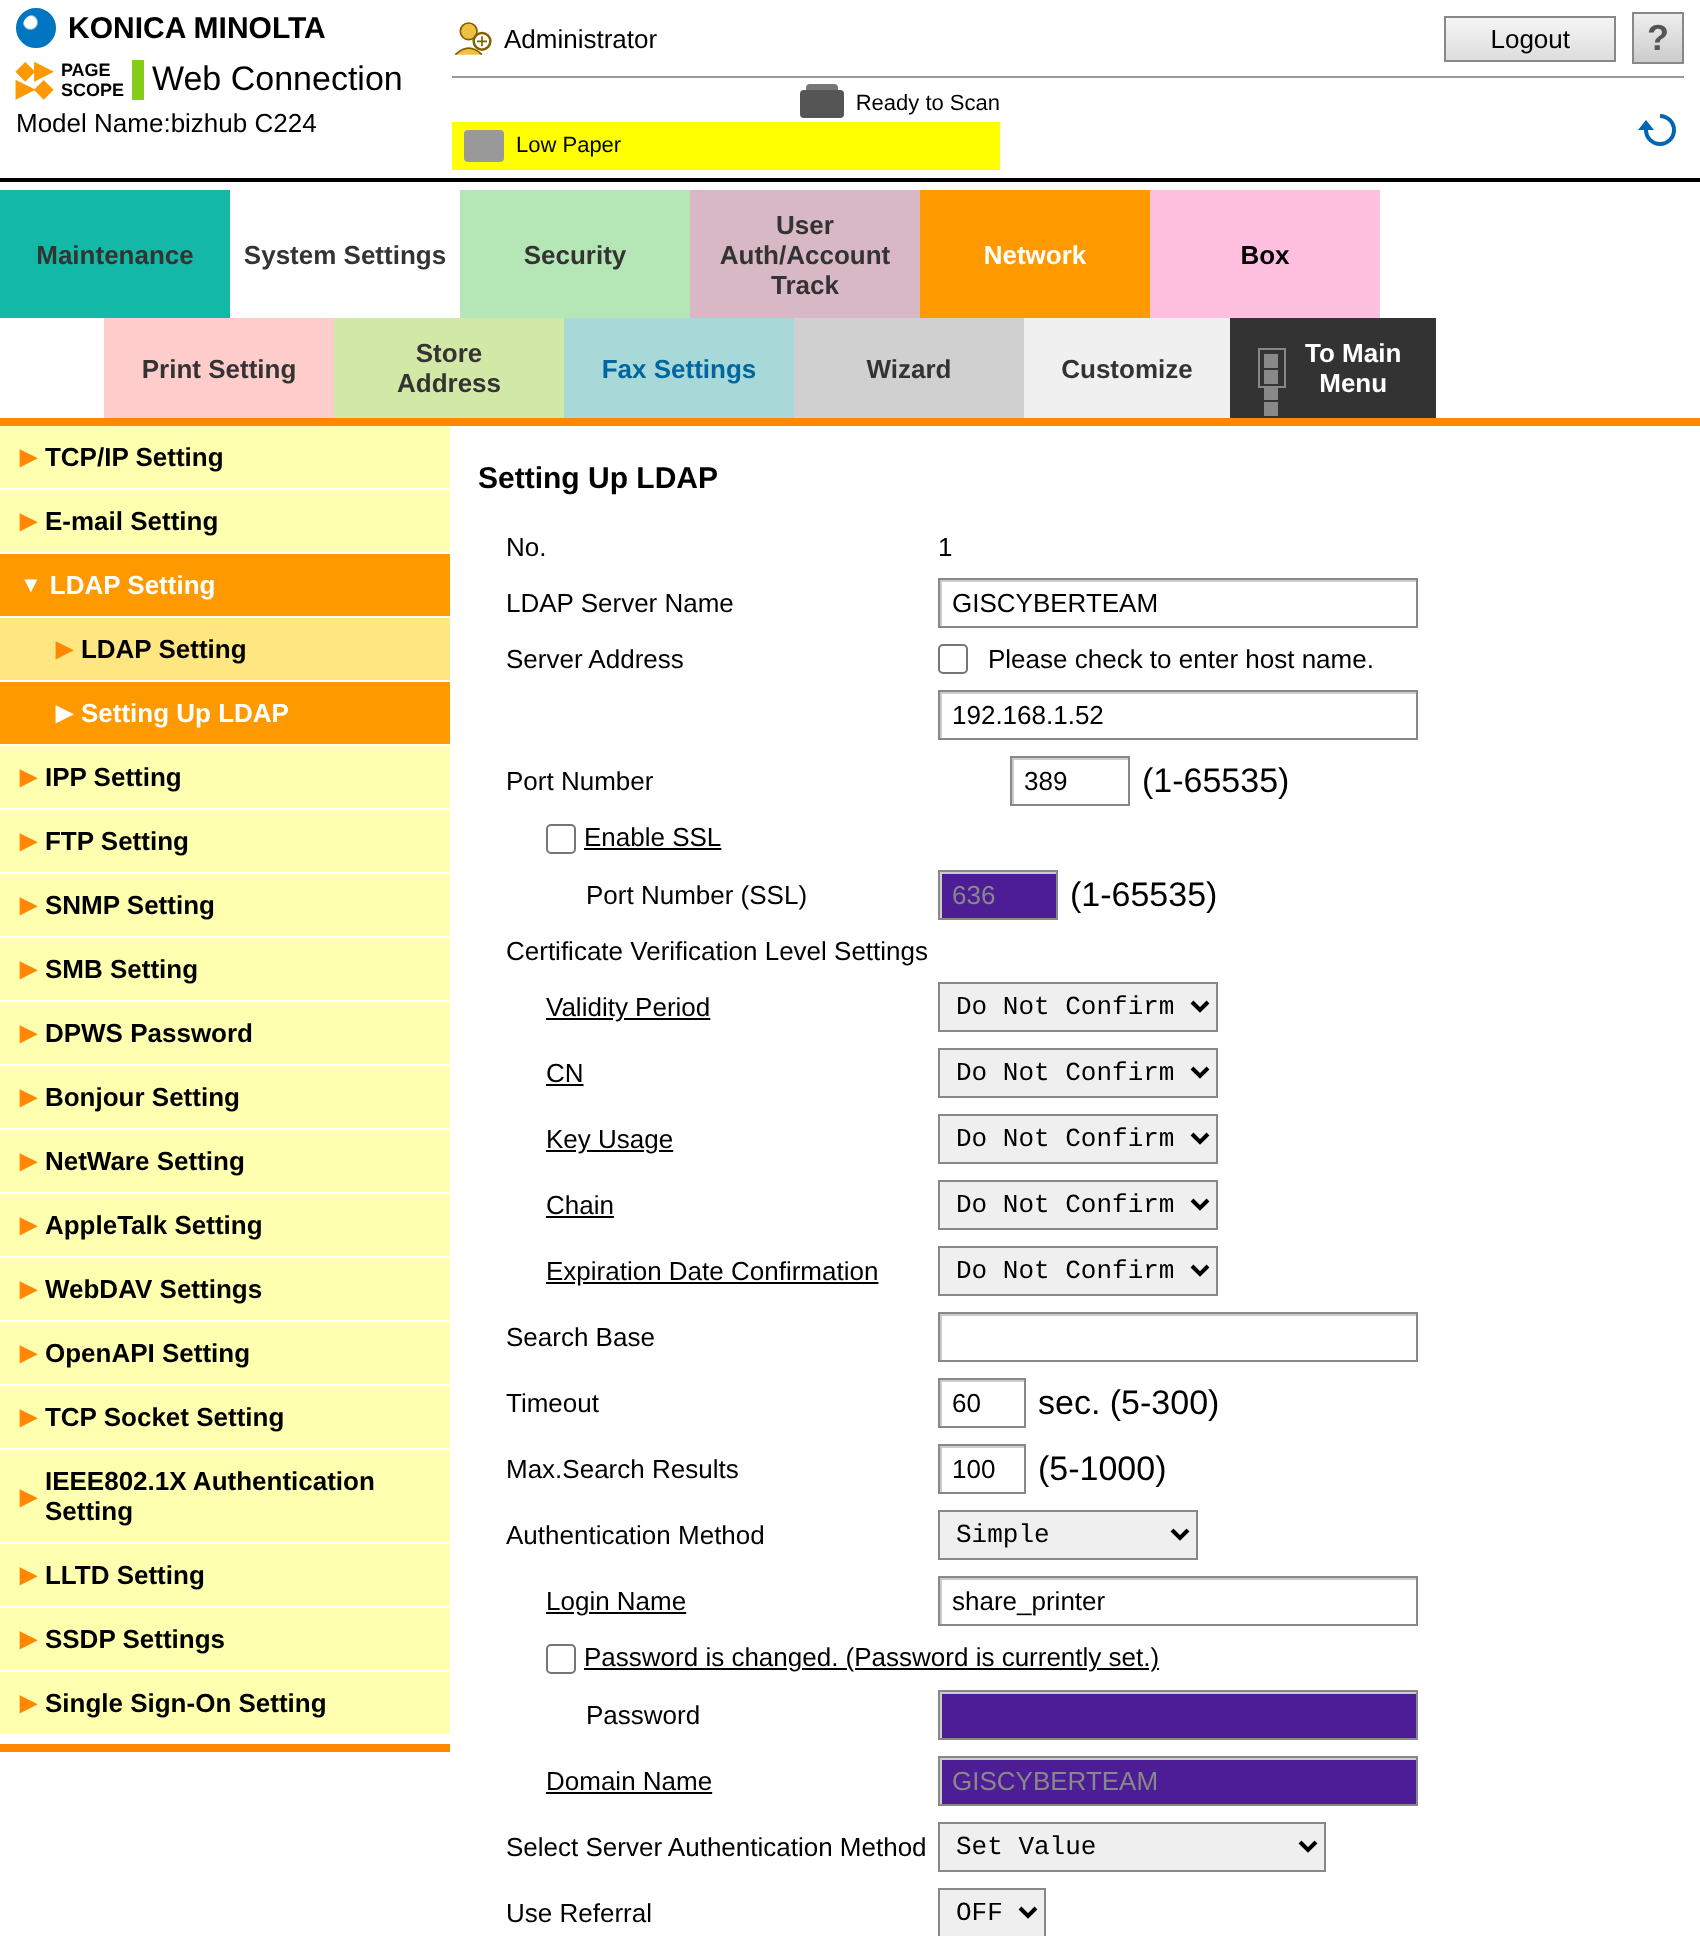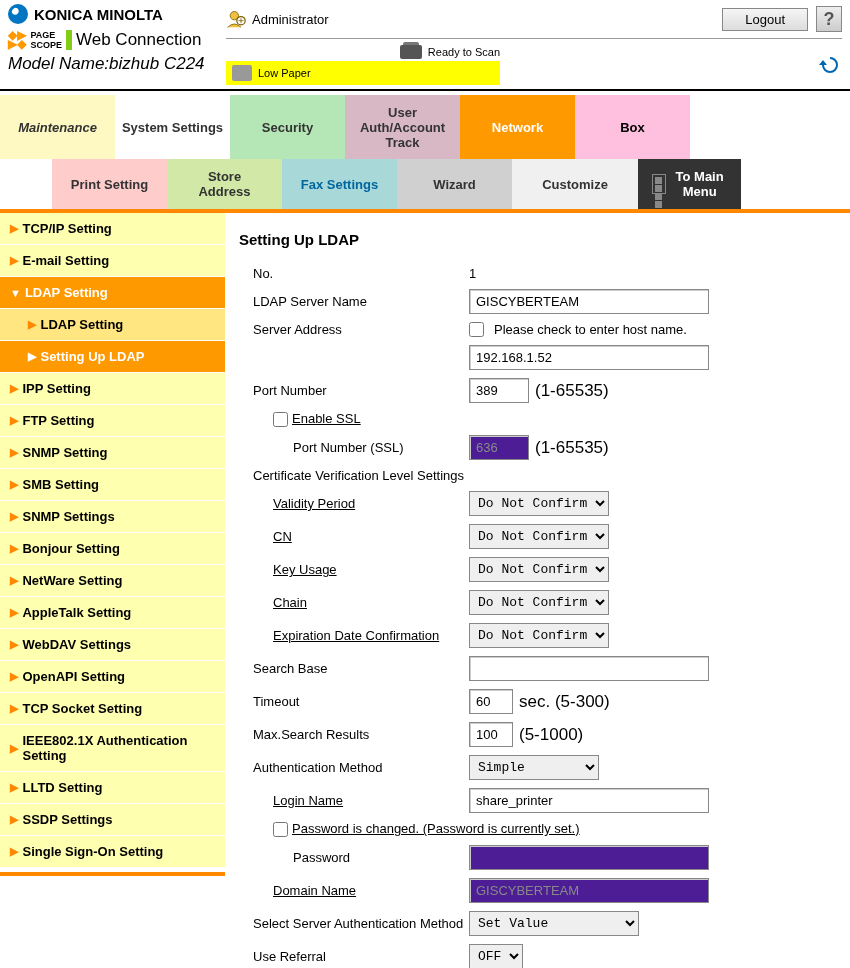--- a/index.html
+++ b/index.html
@@ -4,53 +4,53 @@
 <style>
   * { box-sizing: border-box; margin: 0; padding: 0; }
   body { font-family: Arial, sans-serif; font-size: 13px; color: #000; background: #fff; width: 850px; }
   .header { display: flex; padding: 4px 8px; border-bottom: 2px solid #000; }
   .logo-area { width: 218px; }
   .logo { display: flex; align-items: center; font-weight: bold; font-size: 15px; margin-bottom: 6px; }
   .logo-circle { width: 20px; height: 20px; border: 3px solid #0075c2; border-radius: 50%; margin-right: 6px; background: radial-gradient(circle at 30% 30%, #fff 3px, #0075c2 4px); }
   .pagescope { display: flex; align-items: center; font-size: 17px; margin-bottom: 4px; }
   .ps-icon { font-size: 12px; color: #f90; margin-right: 4px; font-weight: bold; line-height: 9px; }
   .ps-text1 { font-size: 9px; font-weight: bold; border-right: 6px solid #84cc16; padding-right: 4px; margin-right: 4px; }
-  .model { font-size: 17px; font-style: italic; }
+  .model { font-size: 13px; }
   .header-right { flex: 1; }
   .admin-row { display: flex; align-items: center; justify-content: space-between; padding: 2px 0 6px 0; border-bottom: 1px solid #999; }
   .admin-left { display: flex; align-items: center; gap: 6px; }
   .admin-icon { width: 20px; height: 20px; }
   .logout-btn { background: linear-gradient(#f5f5f5,#ddd); border: 1px solid #888; padding: 3px 22px; font-size: 13px; cursor: pointer; }
   .help-btn { width: 26px; height: 26px; border: 1px solid #888; background: linear-gradient(#eee,#ccc); font-size: 18px; font-weight: bold; color: #555; cursor: pointer; }
   .status-row { display: flex; align-items: center; justify-content: space-between; margin-top: 6px; font-size: 11px; }
   .status-left { display:flex; flex-direction:column; gap:2px;align-items:flex-end;}
   .status-item { display: flex; align-items: center; gap: 6px; }
   .scanner-icon { width: 22px; height: 14px; background: #555; border-radius: 2px; position:relative;}
   .scanner-icon::after{content:""; position:absolute; top:-3px; left:3px; width:16px; height:3px; background:#777; border-radius:2px 2px 0 0;}
   .status-lowpaper { background: #ffff00; padding: 4px 6px; width: 274px; display:flex; align-items:center; gap:6px;}
   .lowpaper-icon { width:20px; height:16px; background:#999; border-radius:2px;}
   .refresh-btn { width: 24px; height: 24px; cursor: pointer; }
   .refresh-svg { fill: #0066b3; }
 
   .tabs1 { display: flex; margin-top: 4px; }
   .tabs1 .tab { flex:0 0 115px; height: 64px; display: flex; align-items: center; justify-content: center; font-size: 13px; font-weight: bold; text-align: center; cursor: pointer; padding: 0 4px; }
-  .t-maint { background: #fef9c3; color:#333;font-style:italic;}
+  .t-maint { background: #14b8a6; color:#333;}
   .t-sys { background: #fff; color:#333;}
   .t-sec { background: #b5e6b5; color:#333;}
   .t-user { background: #d8b8c4; color:#333;}
   .t-net { background: #ff9900; color:#fff;}
   .t-box { background: #ffc0e0; color:#000000;}
 
   .tabs2 { display: flex; margin-left: 52px; }
   .tabs2 .tab { height: 50px; display: flex; align-items: center; justify-content: center; font-size: 13px; font-weight: bold; text-align: center; cursor: pointer; padding: 0 14px; }
   .t-print { background: #ffcccc; color:#333; width:115px;}
   .t-store { background: #d2e8a6; color:#333; width:115px;}
   .t-fax { background: #a8d8d8; color:#0066a0; width:115px;}
   .t-wiz { background: #d0d0d0; color:#333; width:115px;}
-  .t-cust { background: #f0f0f0; color:#333; width:126px;}
+  .t-cust { background: #f0f0f0; color:#333; width:103px;}
   .t-main { background: #333; color:#fff; width:103px; display:flex; gap:6px;}
   .t-main .mi { width:20px; height:20px; border:1px solid #888; display:flex; flex-wrap:wrap; padding:1px;}
   .t-main .mi span{ width:7px; height:7px; background:#888; margin:0.5px;}
 
   .body-row { display: flex; border-top: 4px solid #ff8800; }
   .sidebar { width: 225px; background: #fff; }
   .side-item { background: #ffffb0; border-bottom: 1px solid #fff; padding: 8px 8px 8px 10px; font-weight: bold; font-size: 13px; cursor: pointer; display:flex; align-items:center; gap:4px;}
   .side-item .arrow { color: #ff8800; font-size: 11px;}
   .side-item.active-parent { background: #ff9900; color: #fff; }
   .side-item.active-parent .arrow { color: #fff; }
@@ -188,21 +188,21 @@
     <div class="side-item">
         <span class="arrow">▶</span>
         <span>SNMP Setting</span>
       </div>
     <div class="side-item">
         <span class="arrow">▶</span>
         <span>SMB Setting</span>
       </div>
     <div class="side-item">
         <span class="arrow">▶</span>
-        <span>SNMP Settings</span>
+        <span>DPWS Password</span>
       </div>
     <div class="side-item">
         <span class="arrow">▶</span>
         <span>Bonjour Setting</span>
       </div>
     <div class="side-item">
         <span class="arrow">▶</span>
         <span>NetWare Setting</span>
       </div>
     <div class="side-item">
@@ -265,21 +265,21 @@
     <div class="form-row">
         <div class="form-label"></div>
         <div class="form-val">
           <input type="text" style="width: 240px;" value="192.168.1.52">
         </div>
       </div>
 
     <div class="form-row">
         <div class="form-label">Port Number</div>
         <div class="form-val">
-          <input type="text" style="width: 60px;" value="389">
+          <input type="text" style="width: 60px; margin-left: 36px;" value="389">
           <span class="hint">(1-65535)</span>
         </div>
       </div>
 
     <div class="form-row">
         <div class="form-label indent1"><input type="checkbox" style=""><span>Enable SSL</span></div>
       </div>
     <div class="form-row">
         <div class="form-label indent2">Port Number (SSL)</div>
         <div class="form-val">
@@ -371,21 +371,21 @@
     <div class="form-row">
         <div class="form-label indent1">Domain Name</div>
         <div class="form-val">
           <input type="text" style="width: 240px;" disabled="" value="GISCYBERTEAM">
         </div>
       </div>
 
     <div class="form-row">
         <div class="form-label">Select Server Authentication Method</div>
         <div class="form-val">
-          <select style="width:170px"><option>Set Value</option></select>
+          <select style="width:194px"><option>Set Value</option></select>
         </div>
       </div>
 
     <div class="form-row">
         <div class="form-label">Use Referral</div>
         <div class="form-val">
           <select><option>OFF</option></select>
         </div>
       </div>
 

